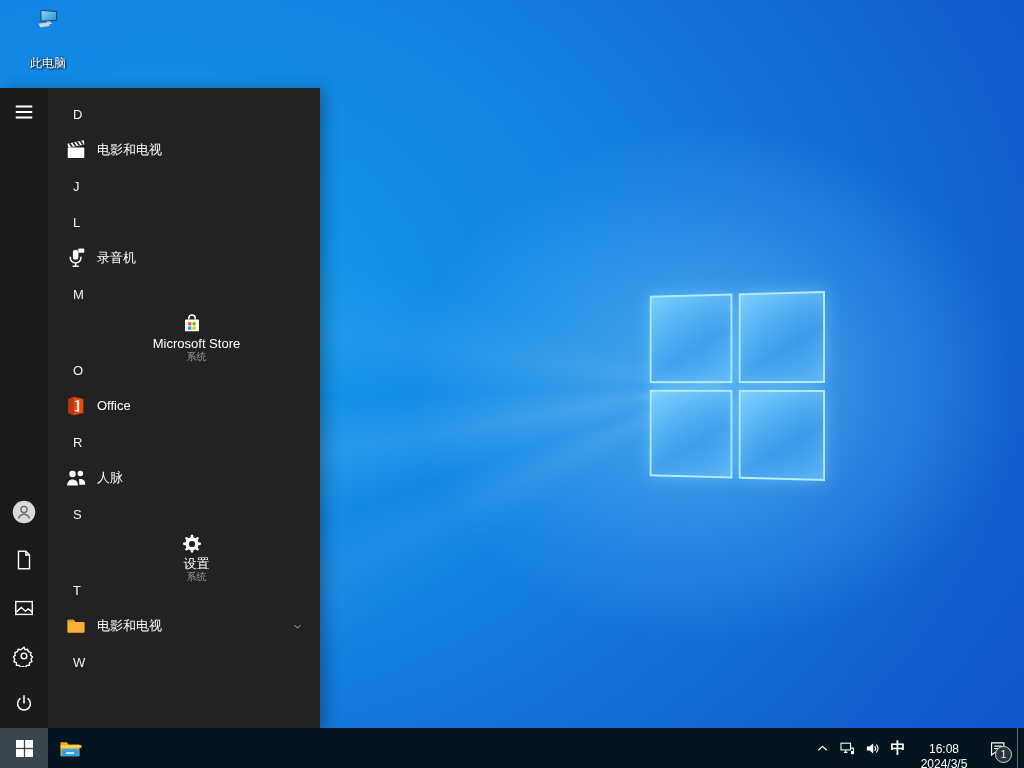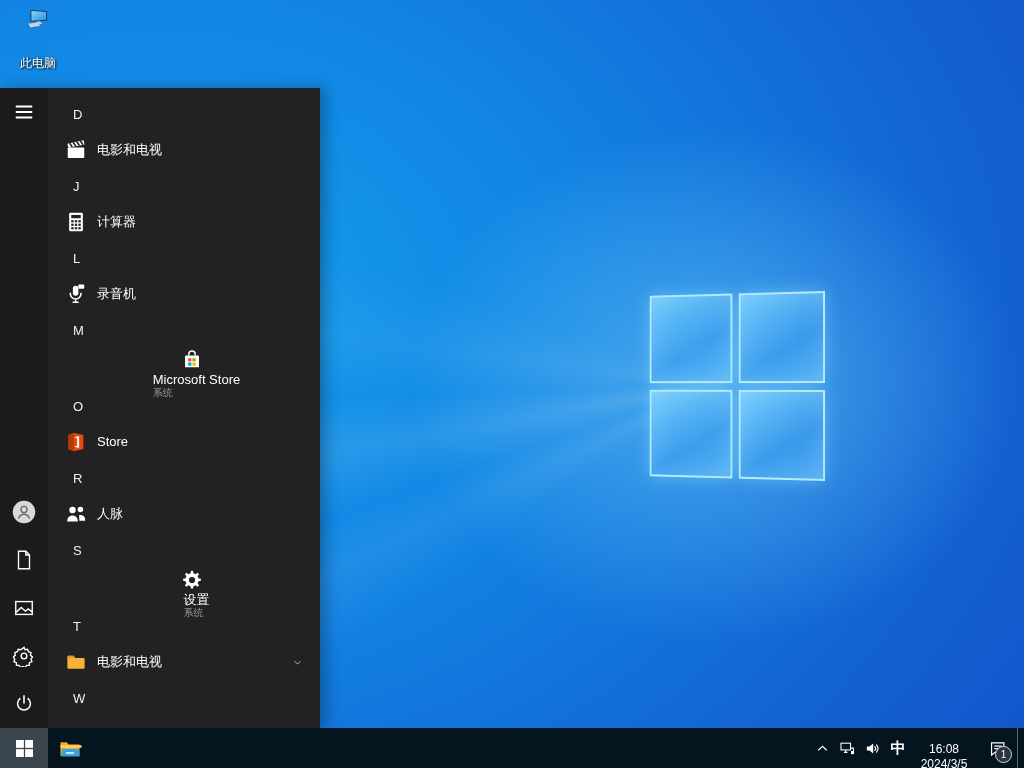--- a/index.html
+++ b/index.html
@@ -16,40 +16,40 @@
       rgba(255,255,255,.05) 42deg, rgba(255,255,255,0) 54deg,
       rgba(255,255,255,0) 360deg);}
   
   .win-hero{position:absolute;left:633px;top:291px;width:192px;height:190px;
     display:grid;grid-template-columns:1fr 1fr;grid-template-rows:1fr 1fr;gap:7px;
     transform:perspective(1000px) rotateY(-16deg);transform-origin:100% 50%;}
   .win-hero .pane{background:linear-gradient(150deg, rgba(125,214,255,.8), rgba(58,158,240,.55) 60%, rgba(92,188,250,.7));
     border:2px solid rgba(198,245,255,.85);
     box-shadow:0 0 16px rgba(140,225,255,.45), inset 0 0 28px rgba(255,255,255,.14);}
   
-  .desk-icon{position:absolute;left:4px;top:8px;width:68px;text-align:center;cursor:default;}
+  .desk-icon{position:absolute;left:14px;top:8px;width:68px;text-align:center;cursor:default;}
   .desk-icon .glyph{display:block;margin:0 auto;}
   .desk-icon .lbl{display:block;margin-top:1px;font-size:12px;color:#fff;
     text-shadow:1px 1px 2px rgba(0,0,0,.85), 0 0 3px rgba(0,0,0,.6);}
   
   .start-menu{position:absolute;left:0;top:88px;width:320px;height:640px;background:#222;
     box-shadow:6px 0 14px rgba(0,0,0,.28);}
   .rail{position:absolute;left:0;top:0;width:48px;height:100%;background:#1b1b1b;
     display:flex;flex-direction:column;justify-content:space-between;align-items:center;z-index:2;}
   .rail-btn{width:48px;height:48px;display:flex;align-items:center;justify-content:center;}
   .rail-btn svg{width:20px;height:20px;}
   .rail-btn.avatar svg{width:30px;height:30px;}
   .rail-bottom{display:flex;flex-direction:column;}
   .app-list{position:absolute;left:48px;top:0;right:0;height:100%;overflow:hidden;padding-top:8px;box-sizing:border-box;}
   .sm-section{height:36px;display:flex;align-items:center;padding-left:25px;font-size:13px;color:#f2f2f2;}
   .sm-app{height:36px;display:flex;align-items:center;padding-left:16px;position:relative;color:#fff;}
   .sm-app.two{height:40px;flex-direction:column;}
   .icon{width:24px;height:24px;display:flex;align-items:center;justify-content:center;flex:none;}
   .icon svg{width:22px;height:22px;}
-  .app-text{margin-left:9px;display:flex;flex-direction:column;line-height:1.18;}
+  .app-text{margin-left:9px;display:flex;flex-direction:column;line-height:1.18;align-items:center;}
   .app-label{font-size:13px;}
   .app-sub{font-size:10px;color:#9b9b9b;}
   .chev{position:absolute;right:16px;width:14px;height:14px;}
   .chev svg{width:13px;height:13px;}
   
   .taskbar{position:absolute;left:0;top:728px;width:1024px;height:40px;background:#041520;z-index:5;
     display:flex;align-items:stretch;}
   .tb-start{width:48px;display:flex;align-items:center;justify-content:center;background:#3b454d;}
   .tb-start svg{width:17px;height:17px;}
   .tb-app{width:44px;display:flex;align-items:center;justify-content:center;}
@@ -167,42 +167,20 @@
               <rect x="3" y="9.2" width="18" height="11.6" rx="1" fill="#fff"></rect>
             </svg>
           </span>
           <span class="app-text">
             <span class="app-label">电影和电视</span>
           </span>
         </div>
         <div class="sm-section">
           <span>J</span>
         </div>
-        <div class="sm-app">
-          <span class="icon ">
-            <svg viewBox="0 0 24 24">
-              <rect x="4.5" y="2" width="15" height="20" rx="1.4" fill="#fff"></rect>
-              <rect x="6.8" y="4.3" width="10.4" height="3.6" fill="#222"></rect>
-              <g fill="#222">
-                <rect x="6.8" y="10" width="2.6" height="2.4"></rect>
-                <rect x="10.7" y="10" width="2.6" height="2.4"></rect>
-                <rect x="14.6" y="10" width="2.6" height="2.4"></rect>
-                <rect x="6.8" y="13.8" width="2.6" height="2.4"></rect>
-                <rect x="10.7" y="13.8" width="2.6" height="2.4"></rect>
-                <rect x="14.6" y="13.8" width="2.6" height="2.4"></rect>
-                <rect x="6.8" y="17.6" width="2.6" height="2.4"></rect>
-                <rect x="10.7" y="17.6" width="2.6" height="2.4"></rect>
-                <rect x="14.6" y="17.6" width="2.6" height="2.4"></rect>
-              </g>
-            </svg>
-          </span>
-          <span class="app-text">
-            <span class="app-label">计算器</span>
-          </span>
-        </div>
         <div class="sm-section">
           <span>L</span>
         </div>
         <div class="sm-app">
           <span class="icon ">
             <svg viewBox="0 0 24 24">
               <rect x="8.6" y="3" width="6" height="11" rx="3" fill="#fff"></rect>
               <path d="M5.8 10.5v1.2a5.8 5.8 0 0011.6 0v-1.2" fill="none" stroke="#fff" stroke-width="1.7"></path>
               <path d="M11.6 18v3M8.3 21h6.6" stroke="#fff" stroke-width="1.7"></path>
               <rect x="14.5" y="1.5" width="6.5" height="4.8" rx="1" fill="#fff"></rect>
@@ -236,21 +214,21 @@
         </div>
         <div class="sm-app">
           <span class="icon ">
             <svg viewBox="0 0 24 24">
               <path d="M9 2l11 2.4v15.2L9 22z" fill="#e8490f"></path>
               <path d="M9 2v20l-5.6-2.2V4.4z" fill="#b5390b"></path>
               <path d="M9.8 6.8l5.6-1.3v13l-5.6-1.3 3.4-1.2V8z" fill="#fff" opacity=".92"></path>
             </svg>
           </span>
           <span class="app-text">
-            <span class="app-label">Store</span>
+            <span class="app-label">Office</span>
           </span>
         </div>
         <div class="sm-section">
           <span>R</span>
         </div>
         <div class="sm-app">
           <span class="icon ">
             <svg viewBox="0 0 24 24" fill="#fff">
               <circle cx="8.2" cy="7.6" r="3.5"></circle>
               <path d="M2.4 19.4c0-3.5 2.6-5.8 5.8-5.8s5.8 2.3 5.8 5.8v.8H2.4z"></path>

